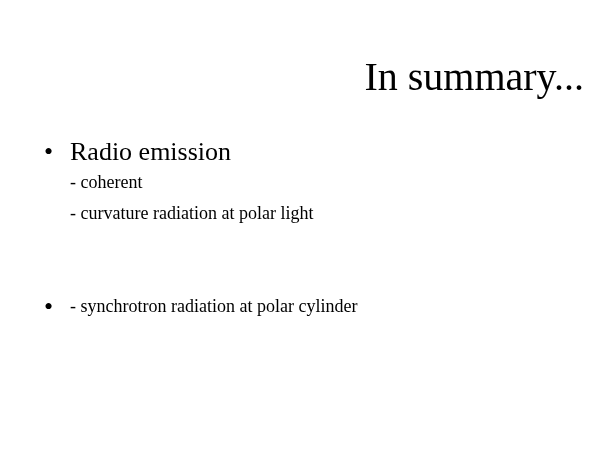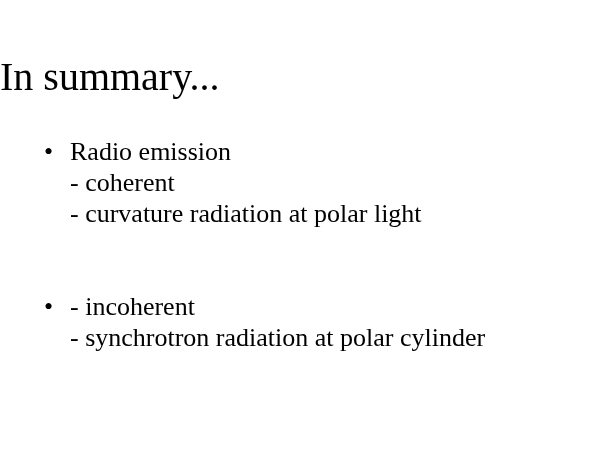--- a/index.html
+++ b/index.html
@@ -18,21 +18,21 @@
     position: relative;
     width: 600px;
     height: 450px;
     background: #ffffff;
   }
   .slide-title {
     position: absolute;
     left: 0;
     top: 56px;
     width: 584px;
-    text-align: left;
+    text-align: right;
     font-size: 40px;
     line-height: 42px;
     font-weight: normal;
     letter-spacing: 0px;
     color: #000000;
     white-space: nowrap;
   }
   .body-area {
     position: absolute;
     left: 40px;
@@ -60,21 +60,21 @@
     top: 0;
     width: 18px;
     font-size: 26px;
     line-height: 31px;
     text-align: left;
     color: #000000;
   }
   .sub-line {
     position: relative;
     display: block;
-    font-size: 26px;
+    font-size: 18px;
     line-height: 31px;
     padding-left: 30px;
     white-space: nowrap;
     color: #000000;
   }
   .sub-dash {
     display: inline;
   }
 </style>
 </head>
@@ -97,21 +97,18 @@
       <div class="sub-line">
         <span class="sub-dash">- curvature radiation at polar light</span>
       </div>
     </div>
 
     <div class="bullet-group">
       <div class="bullet-line">
         <span class="bullet-mark">•</span>
       </div>
       <div class="sub-line">
-        <span class="sub-dash">- incoherent</span>
-      </div>
-      <div class="sub-line">
         <span class="sub-dash">- synchrotron radiation at polar cylinder</span>
       </div>
     </div>
 
   </div>
 </div>
 
 </body></html>

